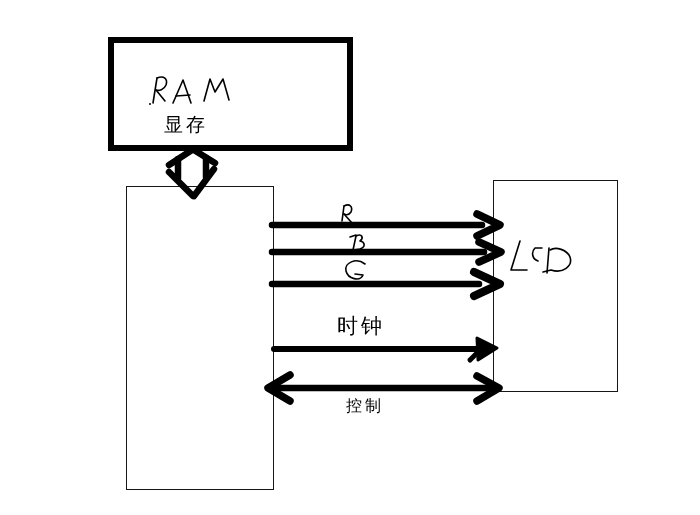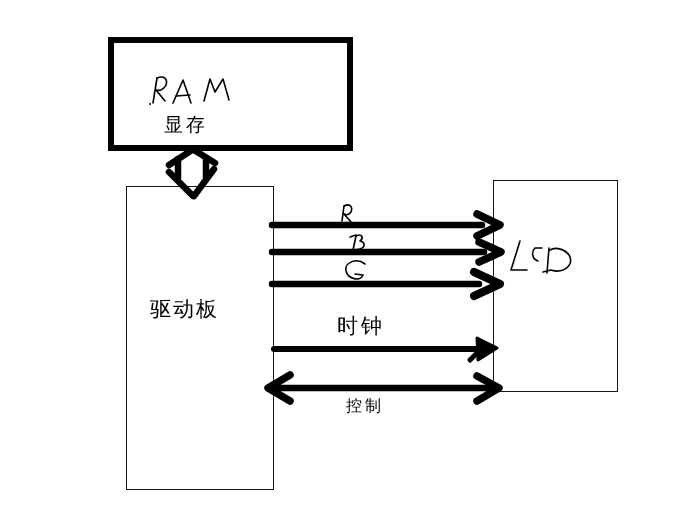--- a/index.html
+++ b/index.html
@@ -36,21 +36,20 @@
 </head>
 <body>
 
 <div id="canvas">
 
   <div class="box" id="ram-box"></div>
   <div class="box" id="driver-box"></div>
   <div class="box" id="lcd-box"></div>
 
   <span class="cjk" id="vram-caption">显存</span>
-  <span class="cjk" id="driver-label">驱动板</span>
   <span class="cjk" id="clock-label">时钟</span>
   <span class="cjk" id="control-label">控制</span>
 
   <span class="ghost" id="ghost-ram">RAM</span>
   <span class="ghost" id="ghost-lcd">LCD</span>
   <span class="ghost" id="ghost-r">R</span>
   <span class="ghost" id="ghost-b">B</span>
   <span class="ghost" id="ghost-g">G</span>
 
   <svg id="strokes" width="700" height="515" viewBox="0 0 700 515">

